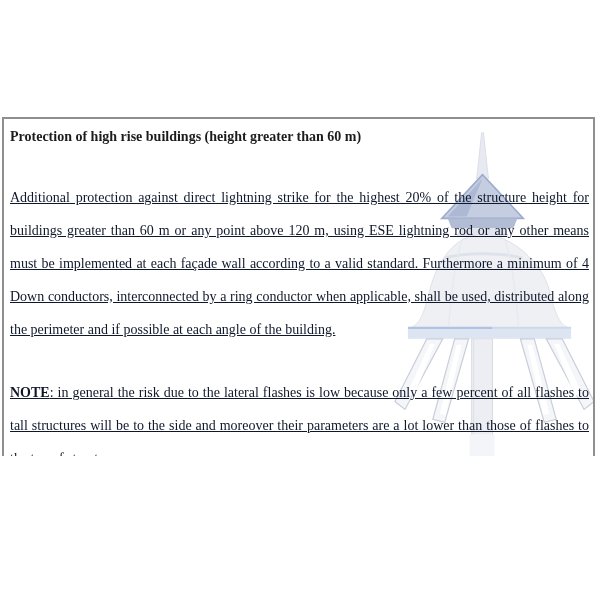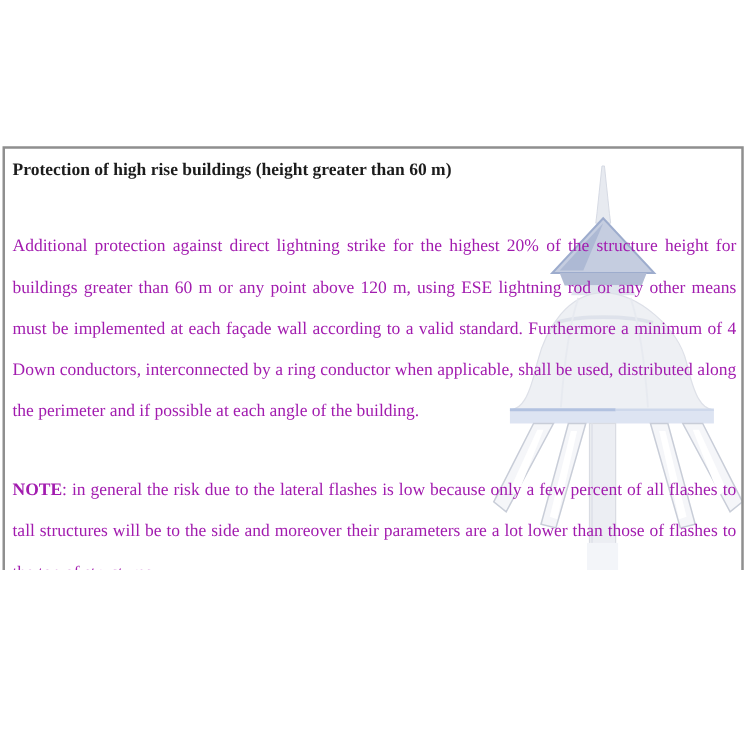--- a/index.html
+++ b/index.html
@@ -39,23 +39,24 @@
     margin: 0;
     font-size: 14px;
     line-height: 33px;
     font-weight: bold;
     color: #1c1c1c;
     text-align: left;
   }
   #text-box p {
     font-size: 14px;
     line-height: 33px;
-    color: #a21caf;
+    color: #0f172a;
     text-align: justify;
     margin: 0;
+    text-decoration: underline;
   }
   #text-box p.body-para { margin-top: 28px; }
   #text-box p.note-para { margin-top: 30px; }
   .note-label { font-weight: bold; margin-top: 12px; }
 </style>
 </head>
 <body>
 
 <div id="page">
 

